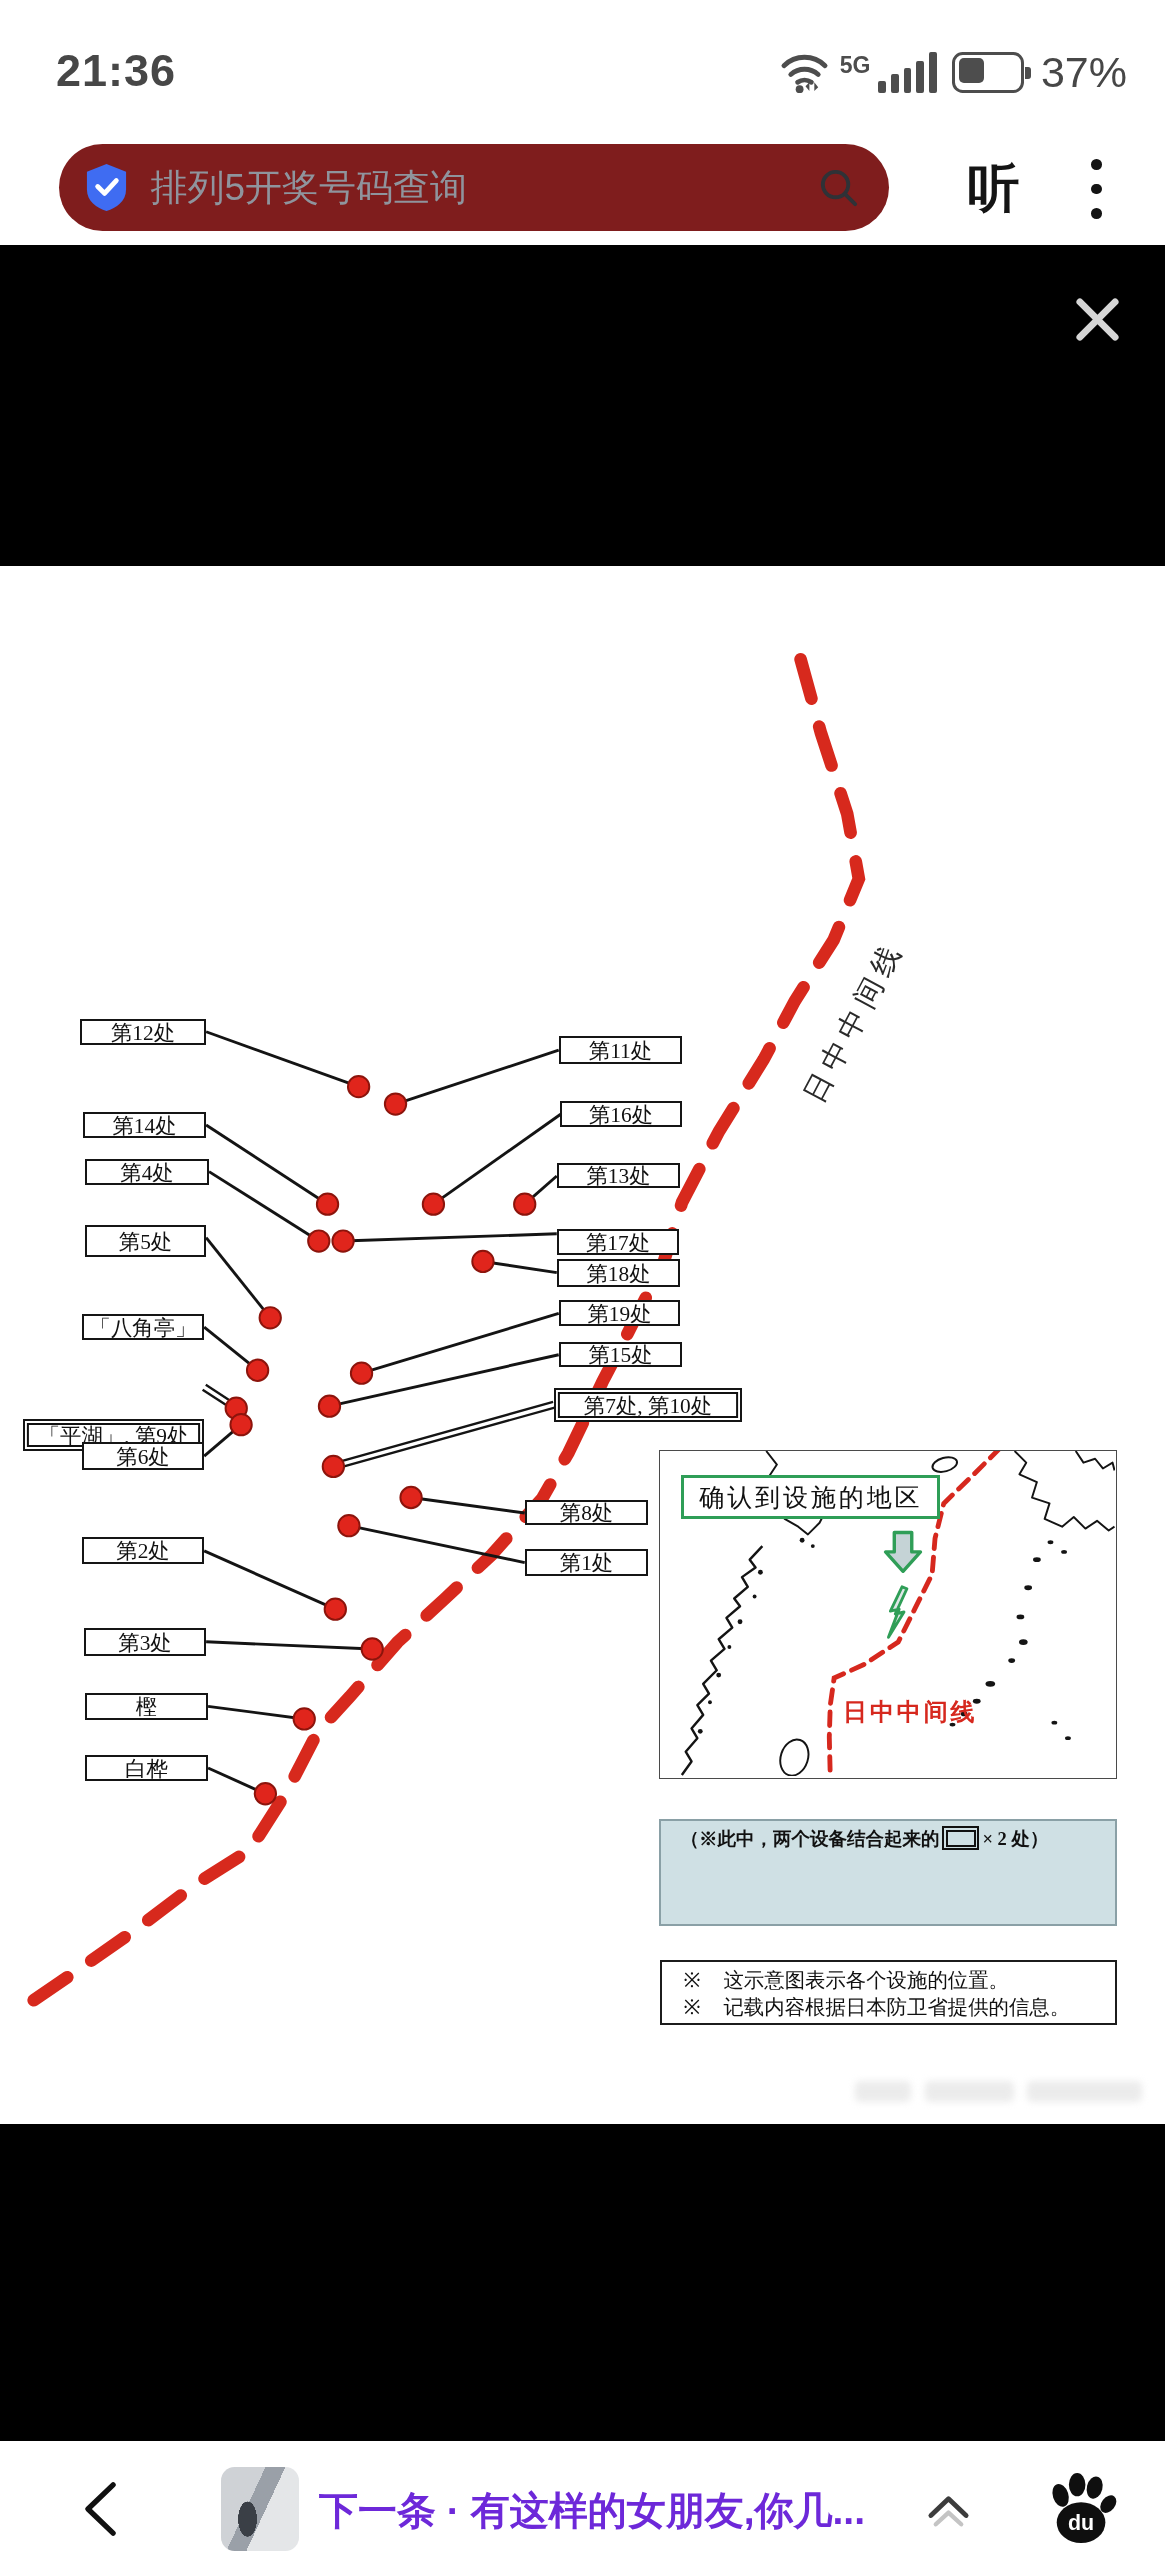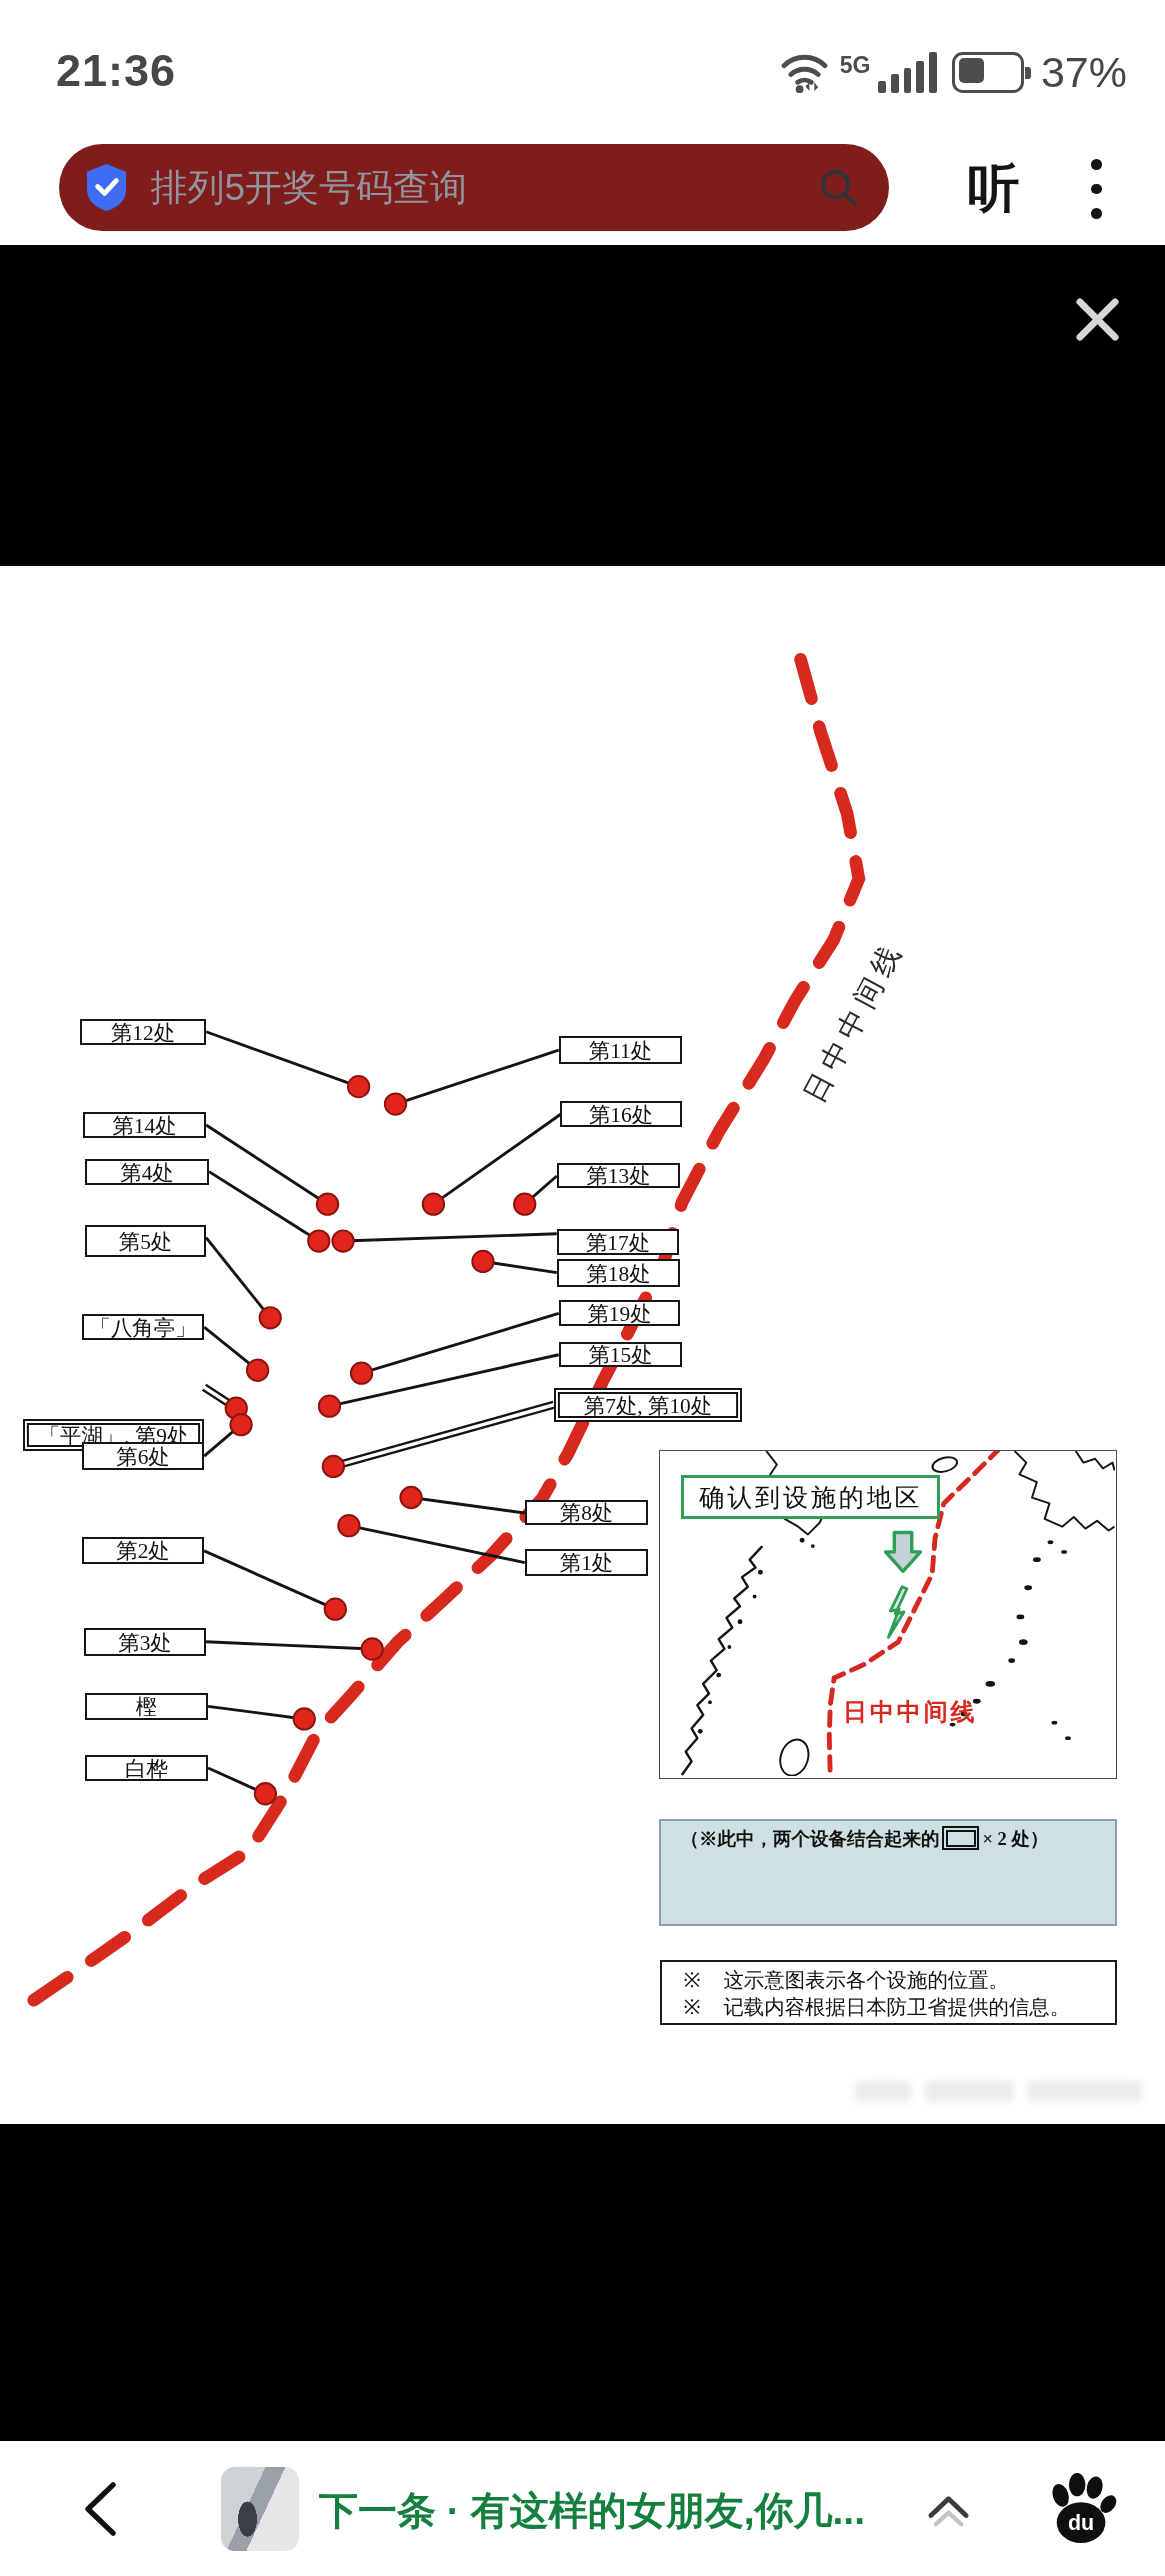--- a/index.html
+++ b/index.html
@@ -57,21 +57,21 @@
 
   .watermark { position:absolute; left:855px; top:1504px; width:301px; height:43px; display:flex; align-items:center; gap:13.6px; filter:blur(3.9px); opacity:.55; }
   .watermark i { display:block; height:21.4px; background:#dcdcdc; border-radius:4.9px; }
 
   
   .bottombar { position:absolute; left:0; top:2441px; width:1166px; height:135px; background:#fff; font-family:"Liberation Sans", sans-serif; }
   .backbtn { position:absolute; left:80px; top:39px; width:43px; height:58px; }
   .thumb { position:absolute; left:221px; top:26px; width:78px; height:84px; border-radius:13.6px; overflow:hidden;
            background: radial-gradient(ellipse 15.5px 29px at 34% 62%, #3a3f46 60%, rgba(0,0,0,0) 61%),
                        linear-gradient(115deg, #cfd2d6 0 38%, #9aa0a8 38% 55%, #e4e6e8 55% 100%); }
-  .nexttitle { position:absolute; left:319px; top:43px; width:559px; font-size:39px; font-weight:700; color:#15803d; white-space:nowrap; overflow:hidden; }
+  .nexttitle { position:absolute; left:319px; top:43px; width:559px; font-size:39px; font-weight:700; color:#6d28d9; white-space:nowrap; overflow:hidden; }
   .expand { position:absolute; left:925px; top:51px; width:47px; height:43px; }
   .pawlogo { position:absolute; left:1047px; top:31px; width:72px; height:74px; }
 </style>
 </head>
 <body>
 
 <div class="page">
 
   <div class="header">
     <div class="time">21:36</div>

